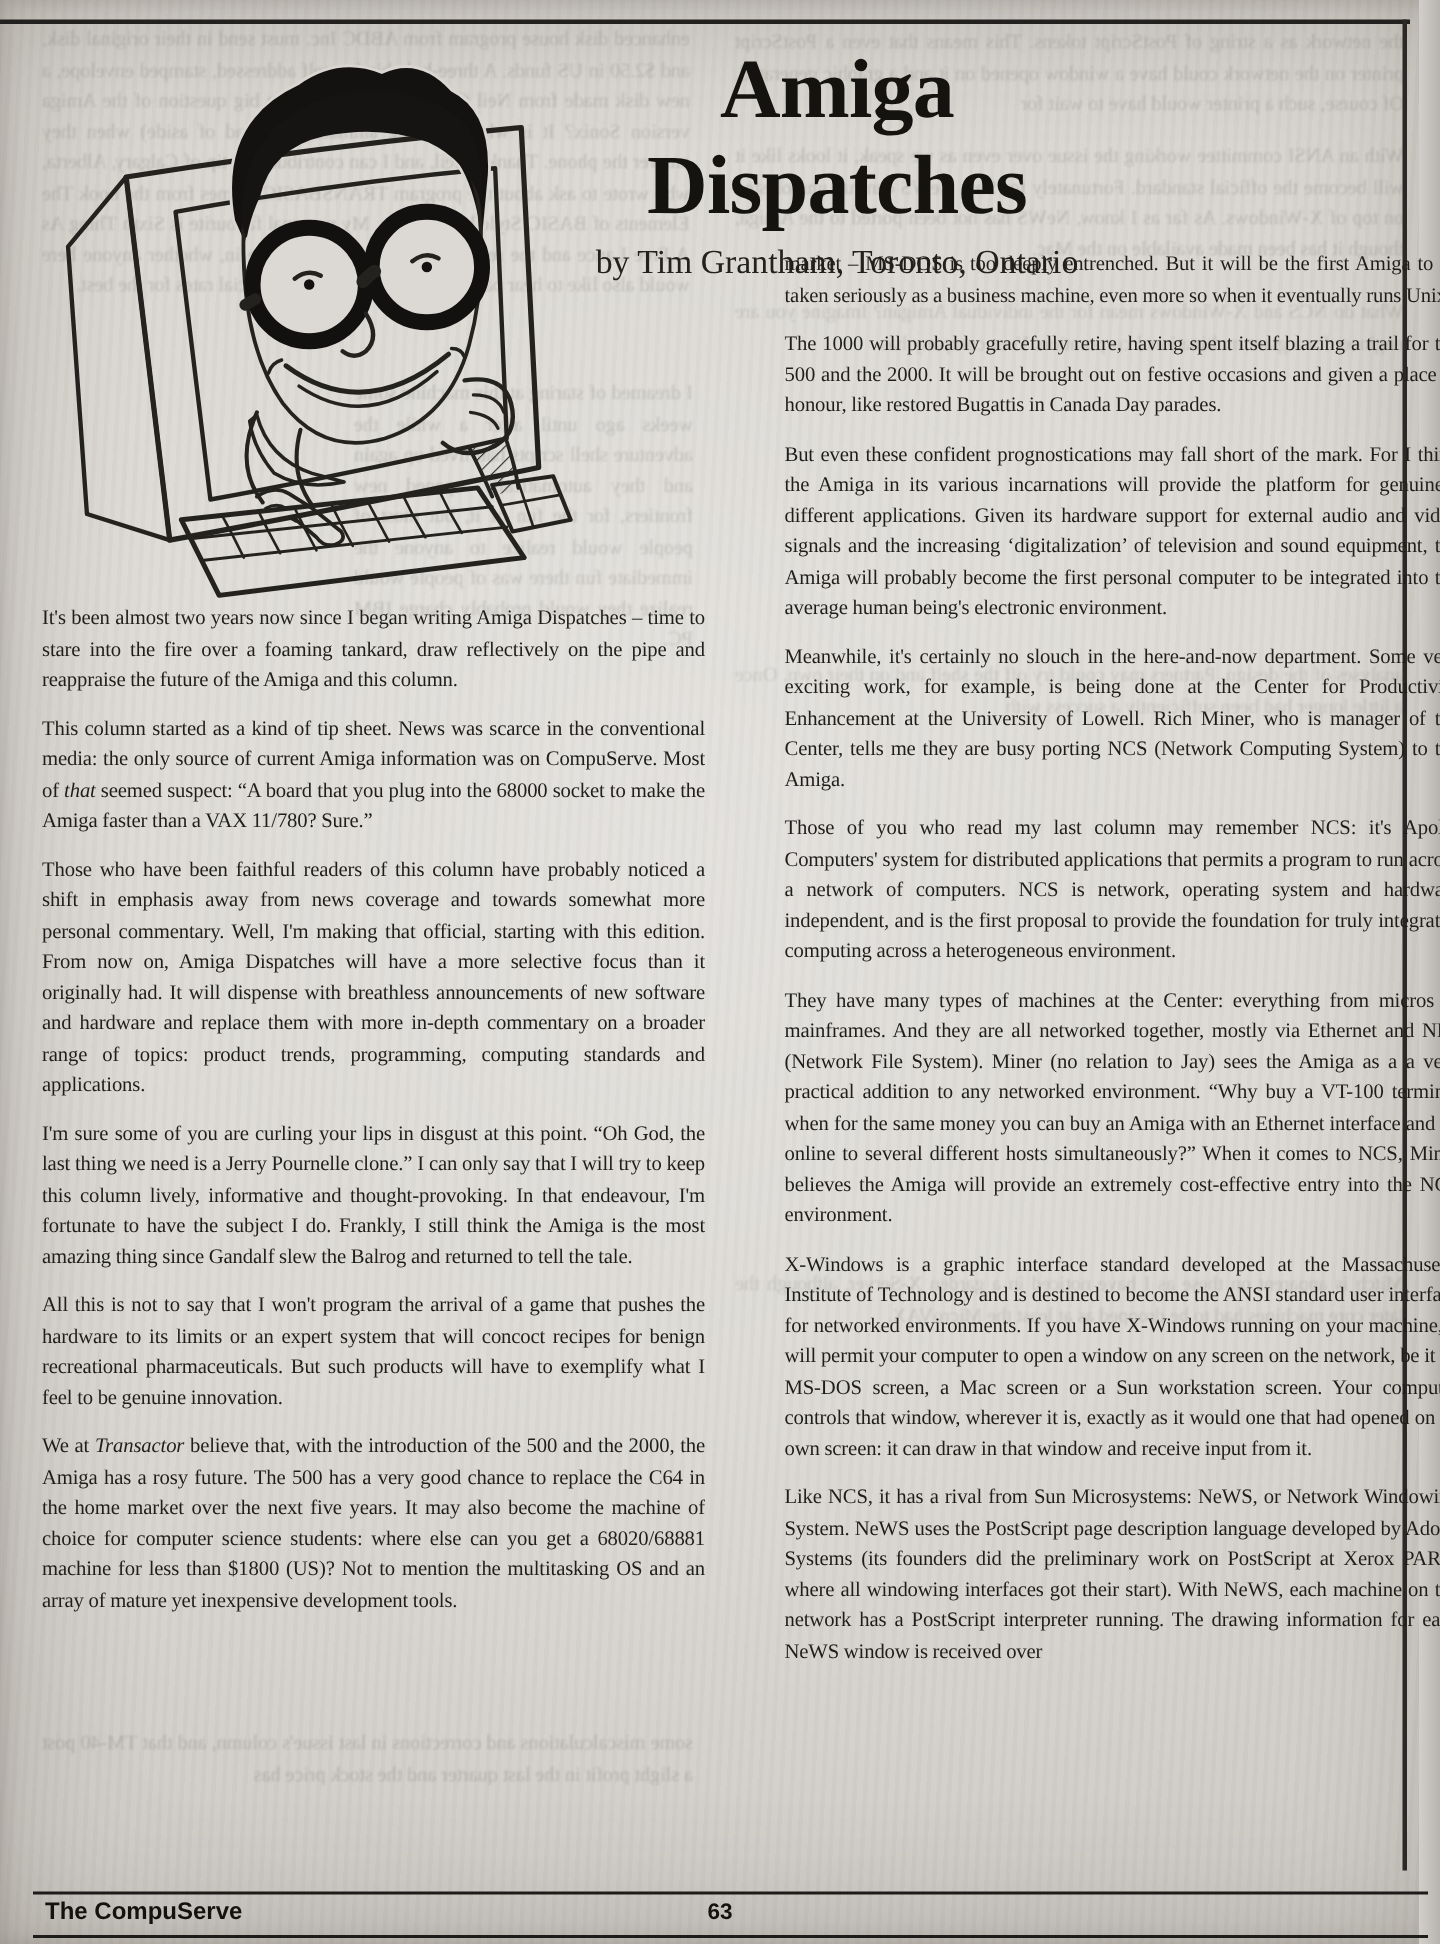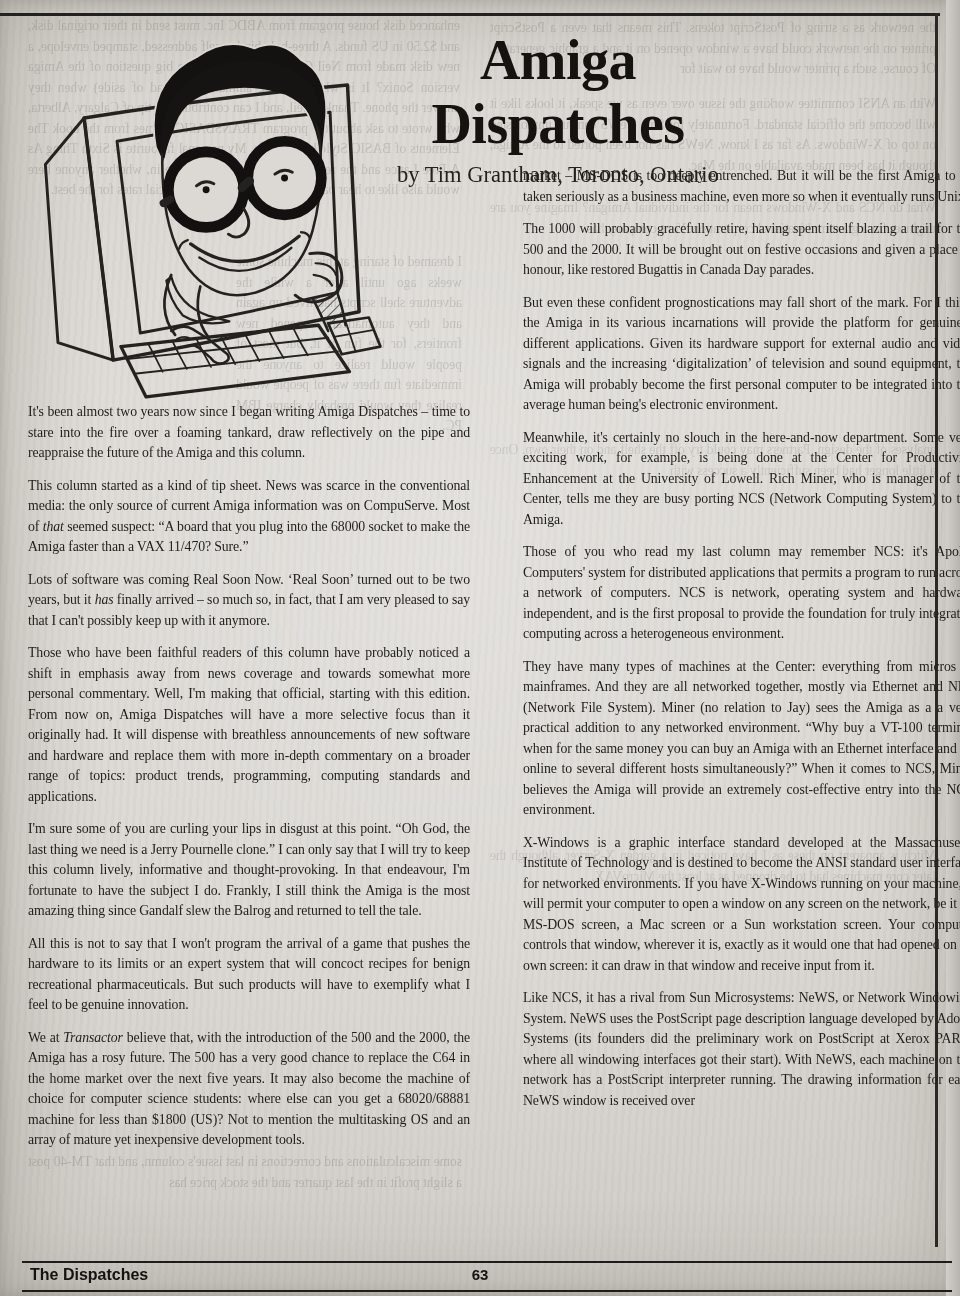--- a/index.html
+++ b/index.html
@@ -135,37 +135,36 @@
     </svg>
   </div>
 
   <div class="masthead">
     <h1>Amiga Dispatches</h1>
     <div class="byline">by Tim Grantham, Toronto, Ontario</div>
   </div>
 
   <div class="col col-left">
       <p><span>It's been almost two years now since I began writing Amiga Dispatches – time to stare into the fire over a foaming tankard, draw reflectively on the pipe and reappraise the future of the Amiga and this column.</span></p>
-      <p><span>This column started as a kind of tip sheet. News was scarce in the conventional media: the only source of current Amiga information was on CompuServe. Most of </span><i>that</i><span> seemed suspect: “A board that you plug into the 68000 socket to make the Amiga faster than a VAX 11/470? Sure.”</span></p>
-      <p><span>Lots of software was coming Real Soon Now. ‘Real Soon’ turned out to be two years, but it </span><i>has</i><span> finally arrived – so much so, in fact, that I am very pleased to say that I can't possibly keep up with it anymore.</span></p>
+      <p><span>This column started as a kind of tip sheet. News was scarce in the conventional media: the only source of current Amiga information was on CompuServe. Most of </span><i>that</i><span> seemed suspect: “A board that you plug into the 68000 socket to make the Amiga faster than a VAX 11/780? Sure.”</span></p>
       <p><span>Those who have been faithful readers of this column have probably noticed a shift in emphasis away from news coverage and towards somewhat more personal commentary. Well, I'm making that official, starting with this edition. From now on, Amiga Dispatches will have a more selective focus than it originally had. It will dispense with breathless announcements of new software and hardware and replace them with more in-depth commentary on a broader range of topics: product trends, programming, computing standards and applications.</span></p>
       <p><span>I'm sure some of you are curling your lips in disgust at this point. “Oh God, the last thing we need is a Jerry Pournelle clone.” I can only say that I will try to keep this column lively, informative and thought-provoking. In that endeavour, I'm fortunate to have the subject I do. Frankly, I still think the Amiga is the most amazing thing since Gandalf slew the Balrog and returned to tell the tale.</span></p>
       <p><span>All this is not to say that I won't program the arrival of a game that pushes the hardware to its limits or an expert system that will concoct recipes for benign recreational pharmaceuticals. But such products will have to exemplify what I feel to be genuine innovation.</span></p>
       <p><span>We at </span><i>Transactor</i><span> believe that, with the introduction of the 500 and the 2000, the Amiga has a rosy future. The 500 has a very good chance to replace the C64 in the home market over the next five years. It may also become the machine of choice for computer science students: where else can you get a 68020/68881 machine for less than $1800 (US)? Not to mention the multitasking OS and an array of mature yet inexpensive development tools.</span></p>
     </div>
   <div class="col col-right">
       <p><span>market – MS-DOS is too deeply entrenched. But it will be the first Amiga to be taken seriously as a business machine, even more so when it eventually runs Unix.</span></p>
       <p><span>The 1000 will probably gracefully retire, having spent itself blazing a trail for the 500 and the 2000. It will be brought out on festive occasions and given a place of honour, like restored Bugattis in Canada Day parades.</span></p>
       <p><span>But even these confident prognostications may fall short of the mark. For I think the Amiga in its various incarnations will provide the platform for genuinely different applications. Given its hardware support for external audio and video signals and the increasing ‘digitalization’ of television and sound equipment, the Amiga will probably become the first personal computer to be integrated into the average human being's electronic environment.</span></p>
       <p><span>Meanwhile, it's certainly no slouch in the here-and-now department. Some very exciting work, for example, is being done at the Center for Productivity Enhancement at the University of Lowell. Rich Miner, who is manager of the Center, tells me they are busy porting NCS (Network Computing System) to the Amiga.</span></p>
       <p><span>Those of you who read my last column may remember NCS: it's Apollo Computers' system for distributed applications that permits a program to run across a network of computers. NCS is network, operating system and hardware independent, and is the first proposal to provide the foundation for truly integrated computing across a heterogeneous environment.</span></p>
       <p><span>They have many types of machines at the Center: everything from micros to mainframes. And they are all networked together, mostly via Ethernet and NFS (Network File System). Miner (no relation to Jay) sees the Amiga as a a very practical addition to any networked environment. “Why buy a VT-100 terminal when for the same money you can buy an Amiga with an Ethernet interface and be online to several different hosts simultaneously?” When it comes to NCS, Miner believes the Amiga will provide an extremely cost-effective entry into the NCS environment.</span></p>
       <p><span>X-Windows is a graphic interface standard developed at the Massachusetts Institute of Technology and is destined to become the ANSI standard user interface for networked environments. If you have X-Windows running on your machine, it will permit your computer to open a window on any screen on the network, be it an MS-DOS screen, a Mac screen or a Sun workstation screen. Your computer controls that window, wherever it is, exactly as it would one that had opened on its own screen: it can draw in that window and receive input from it.</span></p>
       <p><span>Like NCS, it has a rival from Sun Microsystems: NeWS, or Network Windowing System. NeWS uses the PostScript page description language developed by Adobe Systems (its founders did the preliminary work on PostScript at Xerox PARC, where all windowing interfaces got their start). With NeWS, each machine on the network has a PostScript interpreter running. The drawing information for each NeWS window is received over</span></p>
     </div>
 
   <div class="rule r1"></div>
-  <div class="footer-text ft-left">The Dispatches</div>
+  <div class="footer-text ft-left">The CompuServe</div>
   <div class="footer-text ft-center">63</div>
   <div class="footer-text ft-right">January 1988: Volume 8, Issue O4</div>
   <div class="rule r2"></div>
 
 </div>
 
 </body></html>

